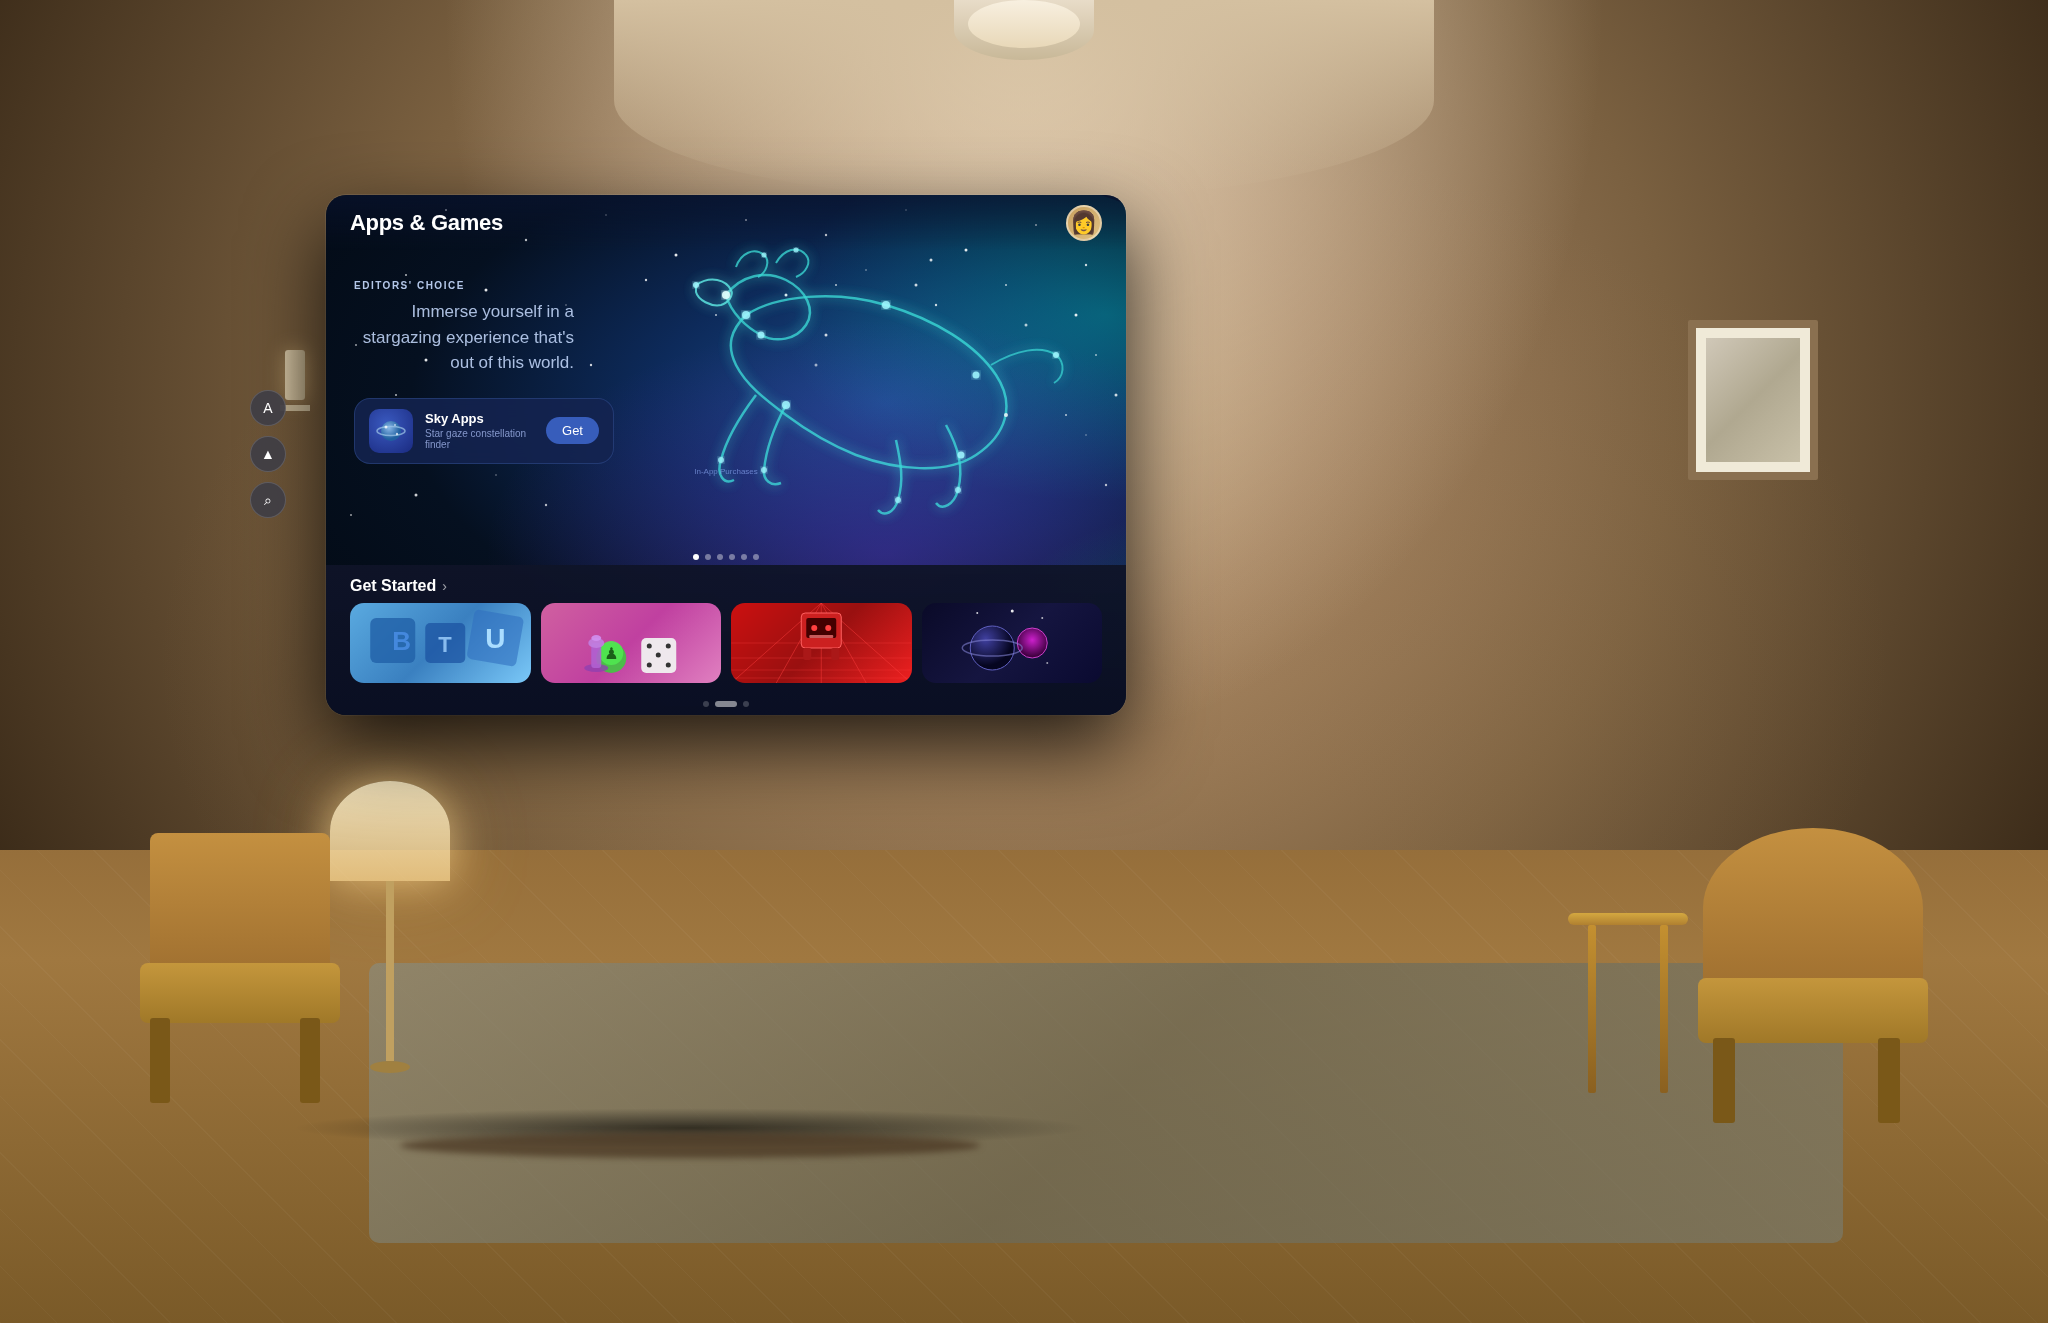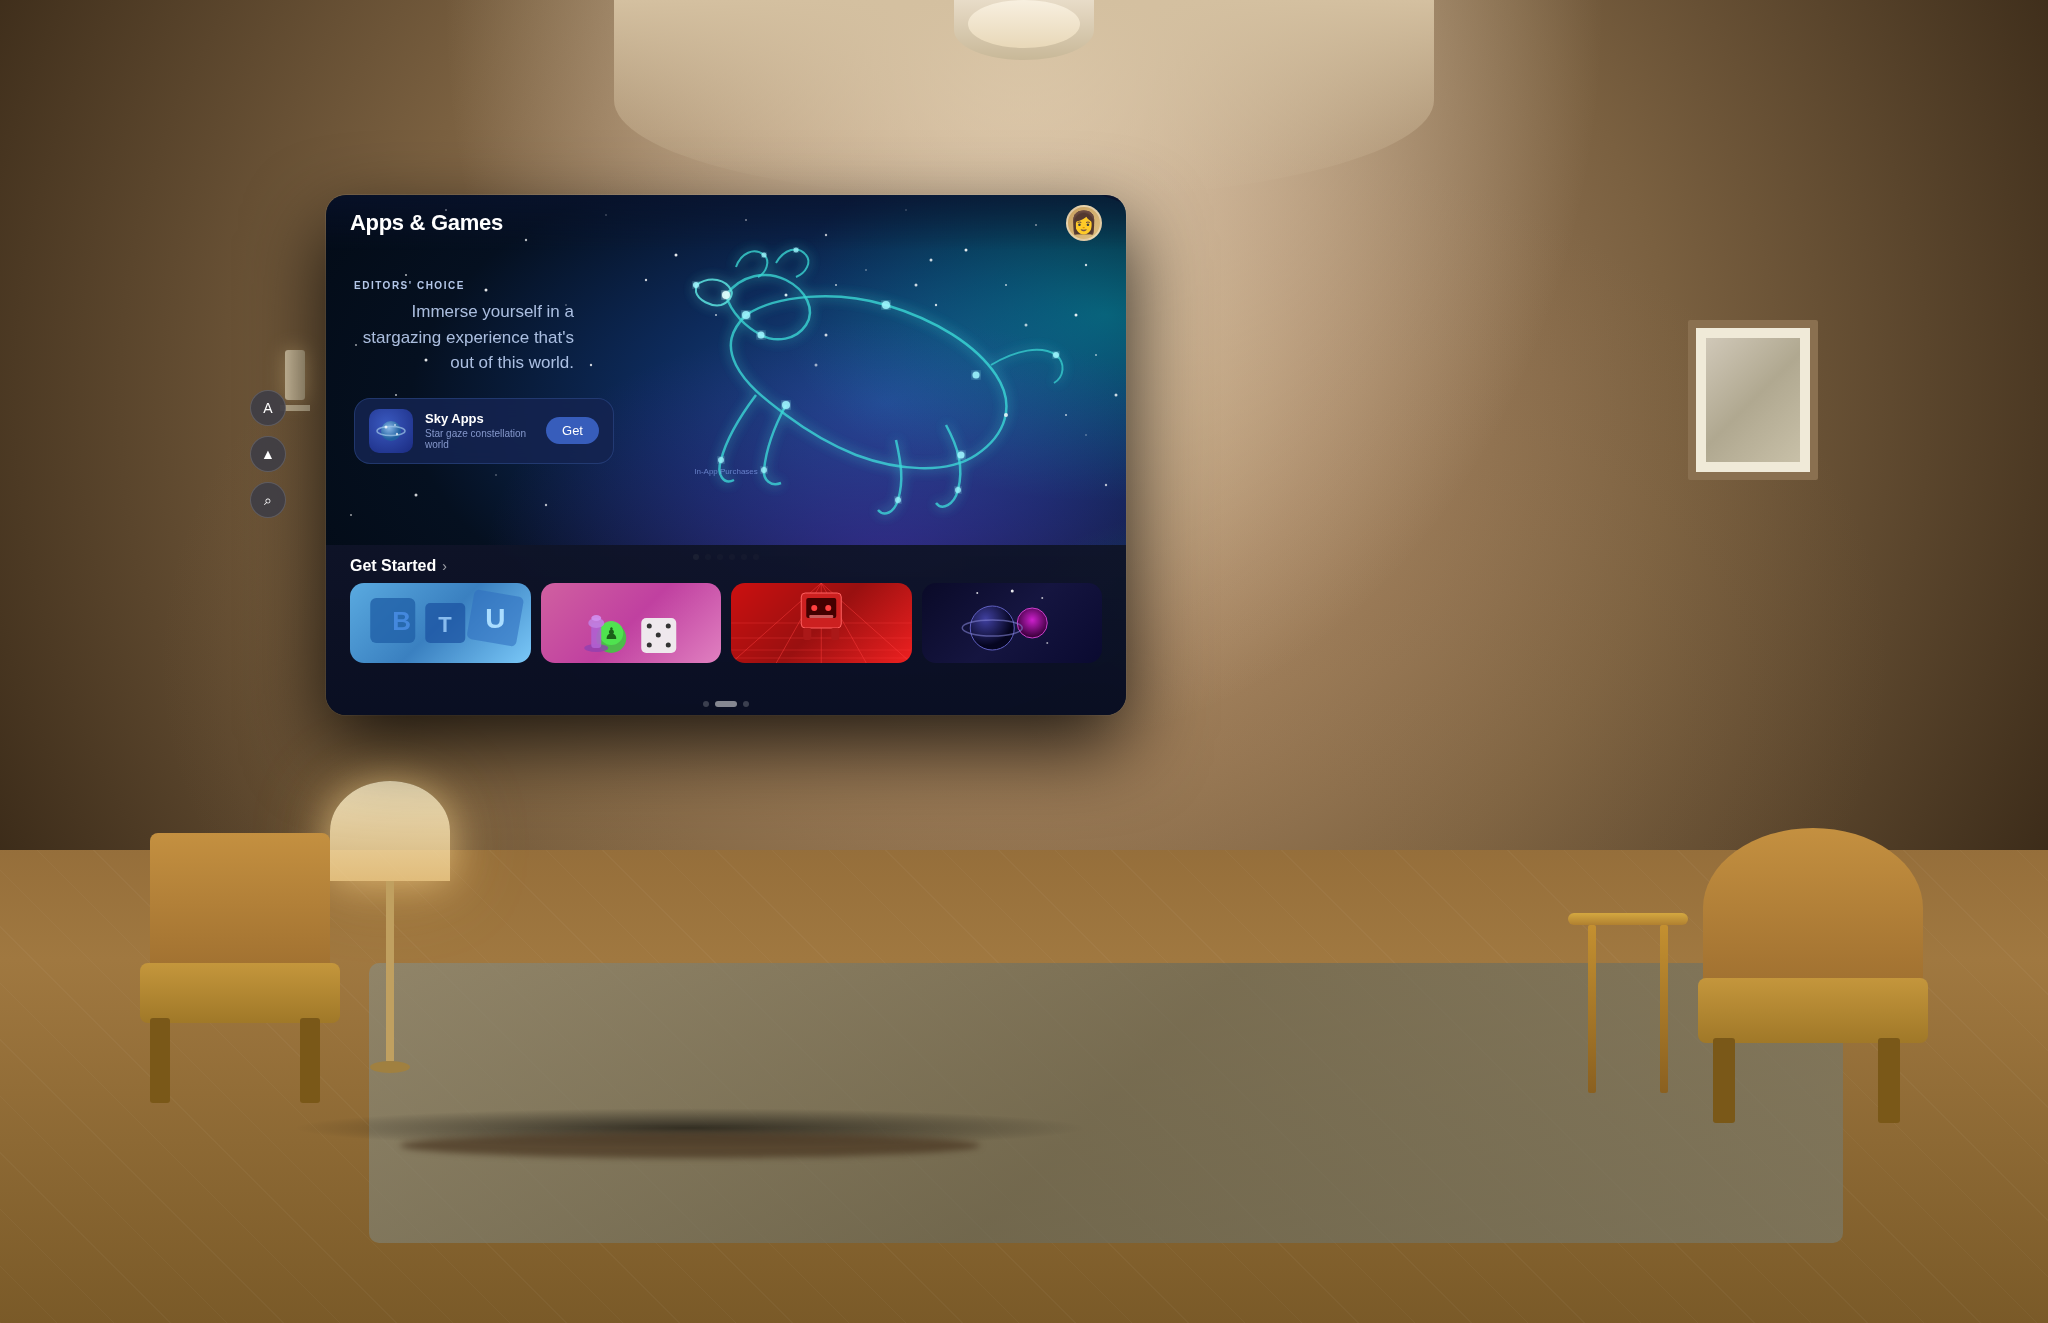--- a/index.html
+++ b/index.html
@@ -458,21 +458,21 @@
     .dot.active {
       background: white;
     }
 
     
     .bottom-section {
       position: absolute;
       bottom: 0;
       left: 0;
       right: 0;
-      height: 170px;
+      height: 150px;
       background: linear-gradient(to bottom, rgba(15, 20, 40, 0.95), rgba(10, 15, 35, 0.98));
       z-index: 10;
     }
 
     .get-started-header {
       display: flex;
       align-items: center;
       padding: 12px 24px 8px;
     }
 
@@ -825,21 +825,21 @@
               </defs>
               <circle cx="15" cy="15" r="10" fill="url(#planetGrad)"></circle>
               <ellipse cx="15" cy="15" rx="14" ry="4.5" fill="none" stroke="#a0c8e8" stroke-width="1.5" opacity="0.7"></ellipse>
               <circle cx="10" cy="11" r="1.5" fill="white" opacity="0.8"></circle>
               <circle cx="19" cy="9" r="1" fill="white" opacity="0.6"></circle>
               <circle cx="21" cy="18" r="1.2" fill="white" opacity="0.7"></circle>
             </svg>
           </div>
           <div class="app-info">
             <div class="app-name">Sky Apps</div>
-            <div class="app-subtitle">Star gaze constellation world</div>
+            <div class="app-subtitle">Star gaze constellation finder</div>
           </div>
           <button class="get-button">Get</button>
         </div>
         <div class="in-app-label">In-App Purchases</div>
       </div>
     </div>
 
     <div class="pagination-dots">
       <div class="dot active"></div>
       <div class="dot"></div>

